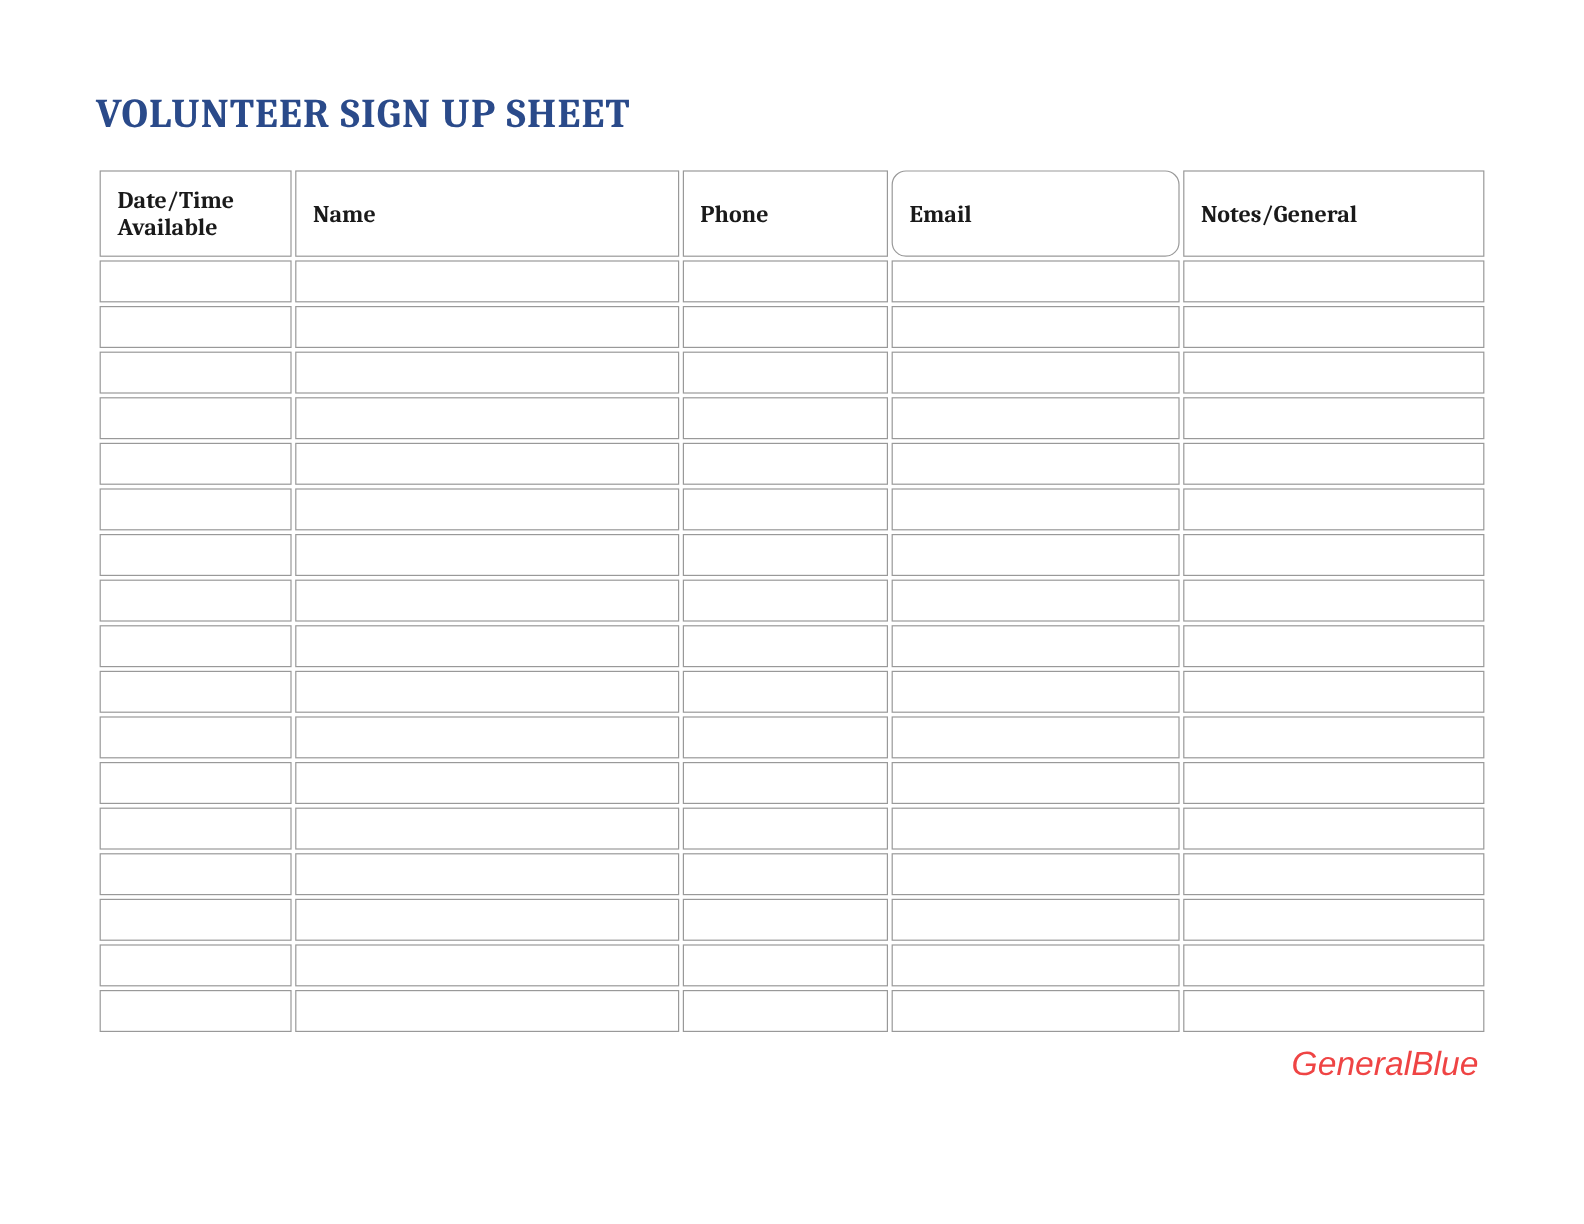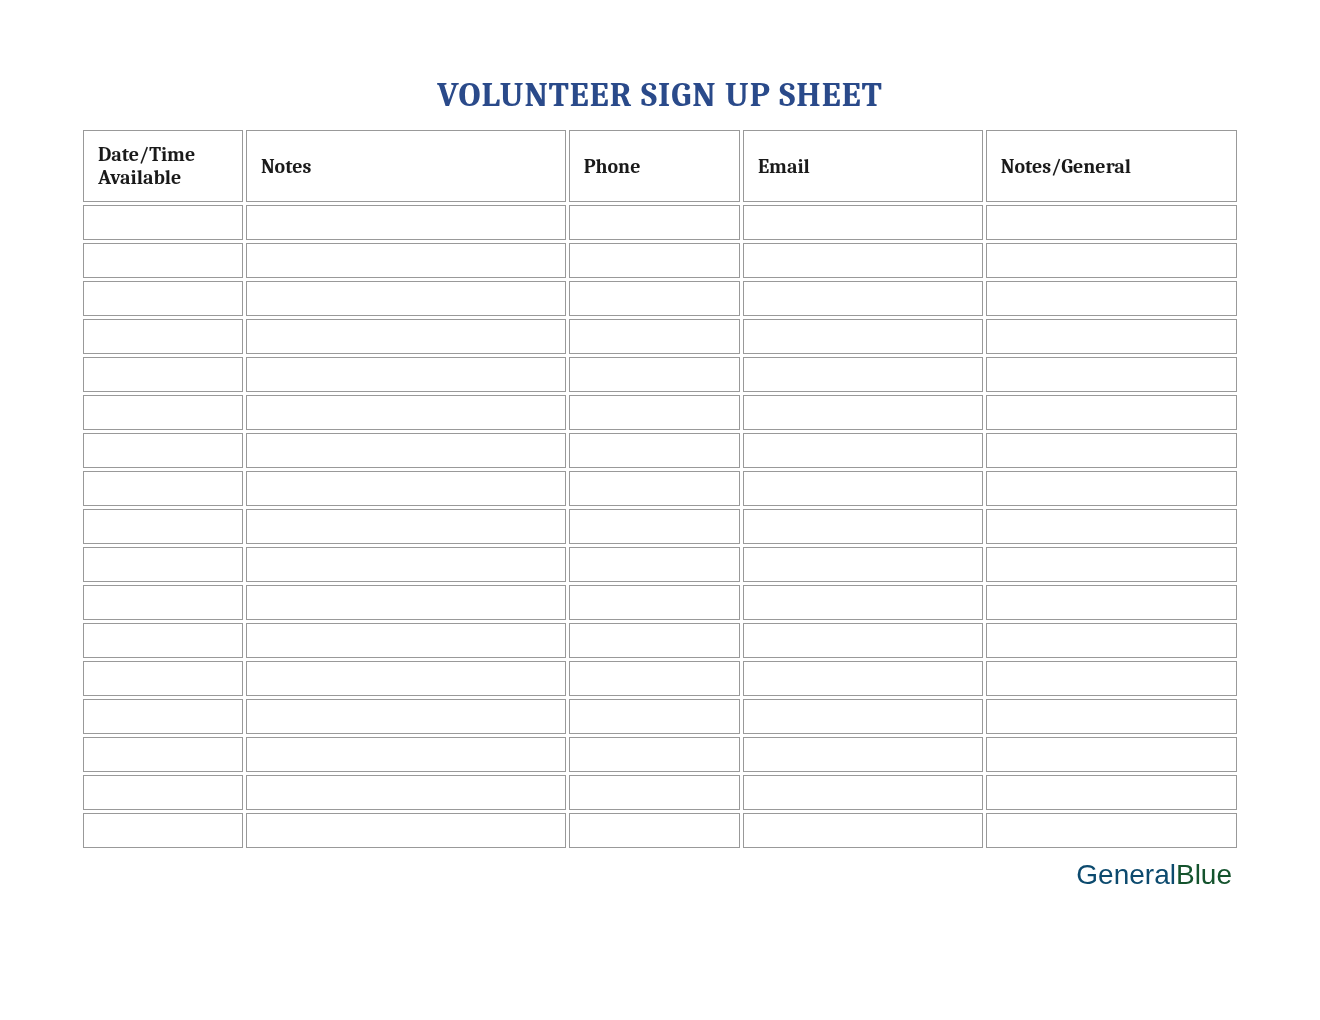--- a/index.html
+++ b/index.html
@@ -8,26 +8,26 @@
       box-sizing: border-box;
     }
     body {
       width: 1320px;
       height: 1020px;
       background: #ffffff;
       font-family: Cambria, Georgia, 'Times New Roman', serif;
       padding: 75px 80px 0 80px;
     }
     .title {
-      text-align: center;
+      text-align: left;
       color: #2a4a8a;
       font-size: 34px;
       font-weight: bold;
       letter-spacing: 1px;
-      margin-bottom: 12px;
+      margin-bottom: 24px;
     }
     table {
       width: 100%;
       border-collapse: separate;
       border-spacing: 3px;
     }
     th {
       text-align: left;
       font-weight: bold;
       color: #1a1a1a;
@@ -40,57 +40,59 @@
     }
     td {
       border: 1px solid #999999;
       background: #ffffff;
       height: 35px;
       padding: 0 10px;
     }
     .col-datetime { width: 14%; }
     .col-name { width: 28%; }
     .col-phone { width: 15%; margin-top: 16px; }
-    .col-email { width: 21%; }
+    .col-email { width: 21%; border-radius: 12px; }
     .col-notes { width: 22%; }
     .footer {
       text-align: right;
       margin-top: 8px;
       padding-right: 8px;
     }
     .powered-by {
       color: #999999;
       font-family: Arial, sans-serif;
       font-size: 13px;
       letter-spacing: 2px;
       display: block;
       margin-bottom: 2px;
     }
     .brand {
       font-family: 'Segoe UI', Arial, sans-serif;
       font-size: 28px;
       font-weight: 400;
     }
     .brand-general {
-      color: #0c4a6e;
+      color: #ef4444;
+      font-style: italic;
     }
     .brand-blue {
-      color: #14532d;
+      color: #ef4444;
+      font-style: italic;
     }
   </style>
 </head>
 <body>
 
 <h1 class="title">VOLUNTEER SIGN UP SHEET</h1>
 
 <table>
   <thead>
     <tr>
       <th class="col-datetime">Date/Time Available</th>
-      <th class="col-name">Notes</th>
+      <th class="col-name">Name</th>
       <th class="col-phone">Phone</th>
       <th class="col-email">Email</th>
       <th class="col-notes">Notes/General</th>
     </tr>
   </thead>
   <tbody>
       <tr>
         <td></td>
         <td></td>
         <td></td>

